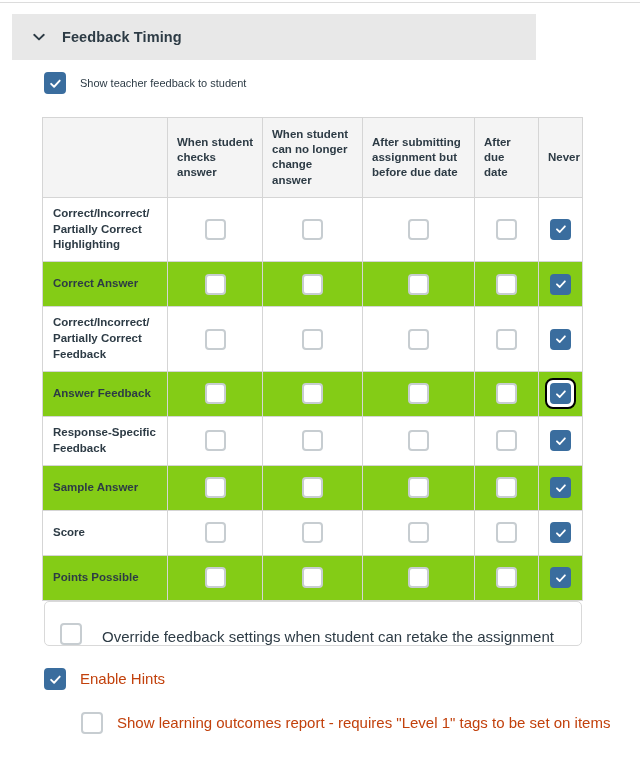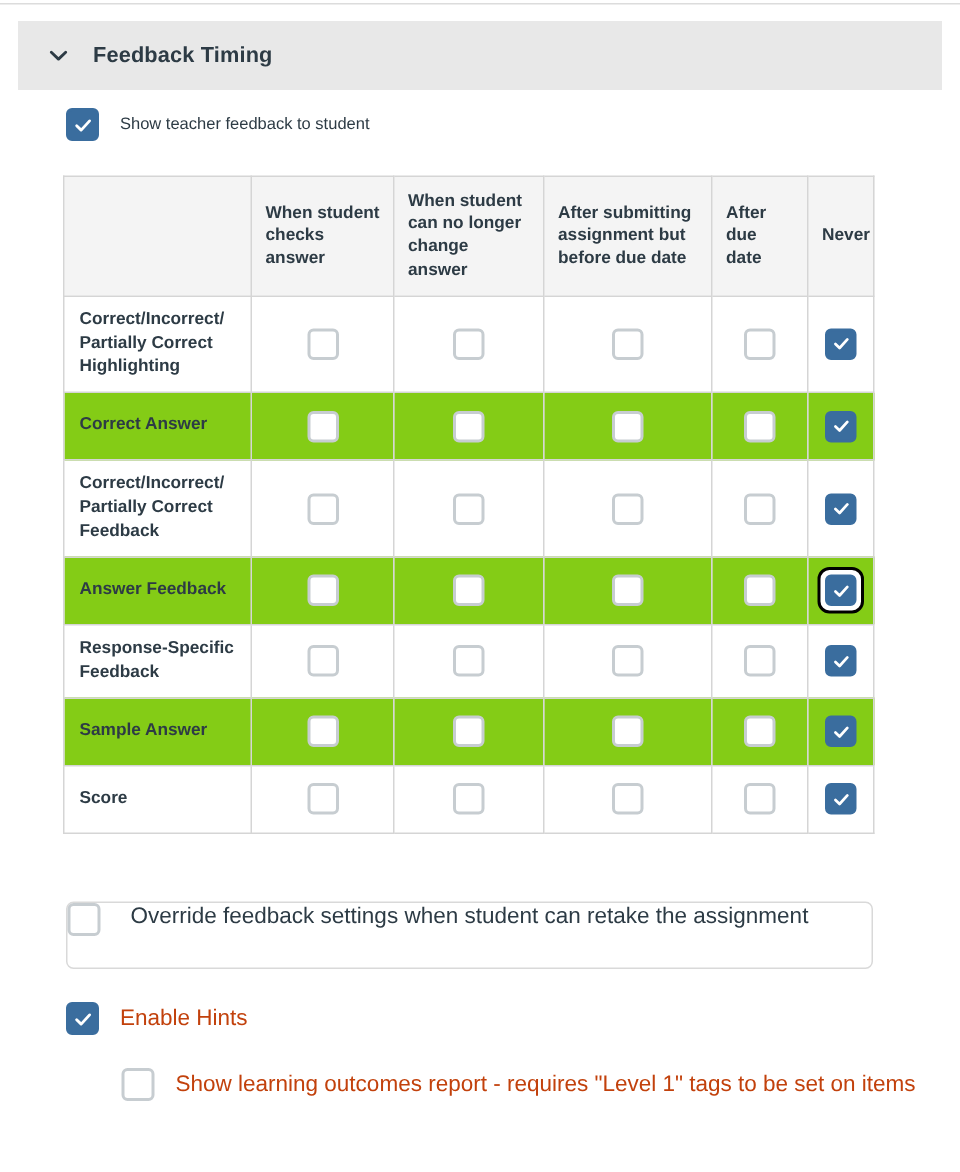--- a/index.html
+++ b/index.html
@@ -24,21 +24,21 @@
     width: 640px;
     height: 1px;
     background: #dcdcdc;
   }
 
   
   .section-header {
     position: absolute;
     top: 14px;
     left: 12px;
-    width: 616px;
+    width: 524px;
     height: 46px;
     background: #e8e8e8;
     display: flex;
     align-items: center;
     box-sizing: border-box;
     padding-left: 18px;
   }
   .chevron {
     width: 18px;
     height: 18px;
@@ -171,21 +171,22 @@
     position: absolute;
     top: 601px;
     left: 44px;
     width: 538px;
     height: 45px;
     border: 1px solid #d9d9d9;
     border-radius: 5px;
     background: #ffffff;
     box-sizing: border-box;
     display: flex;
-    align-items: flex-start;
+    align-items: flex-end;
+    padding-left: 15px;
   }
   .override-box .cb-label {
     margin-left: 20px;
     font-size: 15px;
     color: #2d3b45;
   }
 
   
   .bottomrow {
     position: absolute;
@@ -465,20 +466,52 @@
         <td class="cellcb">
           <div class="grid-cb">
             <span class="cbox on">
               <svg class="tick" width="12" height="12" viewBox="0 0 16 16" aria-hidden="true">
                 <path d="M2.6 8.4 L6.3 12 L13.2 4.4" fill="none" stroke="#ffffff" stroke-width="2.4" stroke-linecap="round" stroke-linejoin="round"></path>
               </svg>
             </span>
           </div>
         </td>
       </tr>
+      <tr class="alt">
+        <td class="rowlabel">Points Possible</td>
+        <td class="cellcb">
+          <div class="grid-cb">
+            <span class="cbox off"></span>
+          </div>
+        </td>
+        <td class="cellcb">
+          <div class="grid-cb">
+            <span class="cbox off"></span>
+          </div>
+        </td>
+        <td class="cellcb">
+          <div class="grid-cb">
+            <span class="cbox off"></span>
+          </div>
+        </td>
+        <td class="cellcb">
+          <div class="grid-cb">
+            <span class="cbox off"></span>
+          </div>
+        </td>
+        <td class="cellcb">
+          <div class="grid-cb">
+            <span class="cbox on">
+              <svg class="tick" width="12" height="12" viewBox="0 0 16 16" aria-hidden="true">
+                <path d="M2.6 8.4 L6.3 12 L13.2 4.4" fill="none" stroke="#ffffff" stroke-width="2.4" stroke-linecap="round" stroke-linejoin="round"></path>
+              </svg>
+            </span>
+          </div>
+        </td>
+      </tr>
     </tbody>
 </table>
 
 <div class="override-box">
   <span class="cbox off">
     
   </span>
   <span class="cb-label">Override feedback settings when student can retake the assignment</span>
 </div>
 

